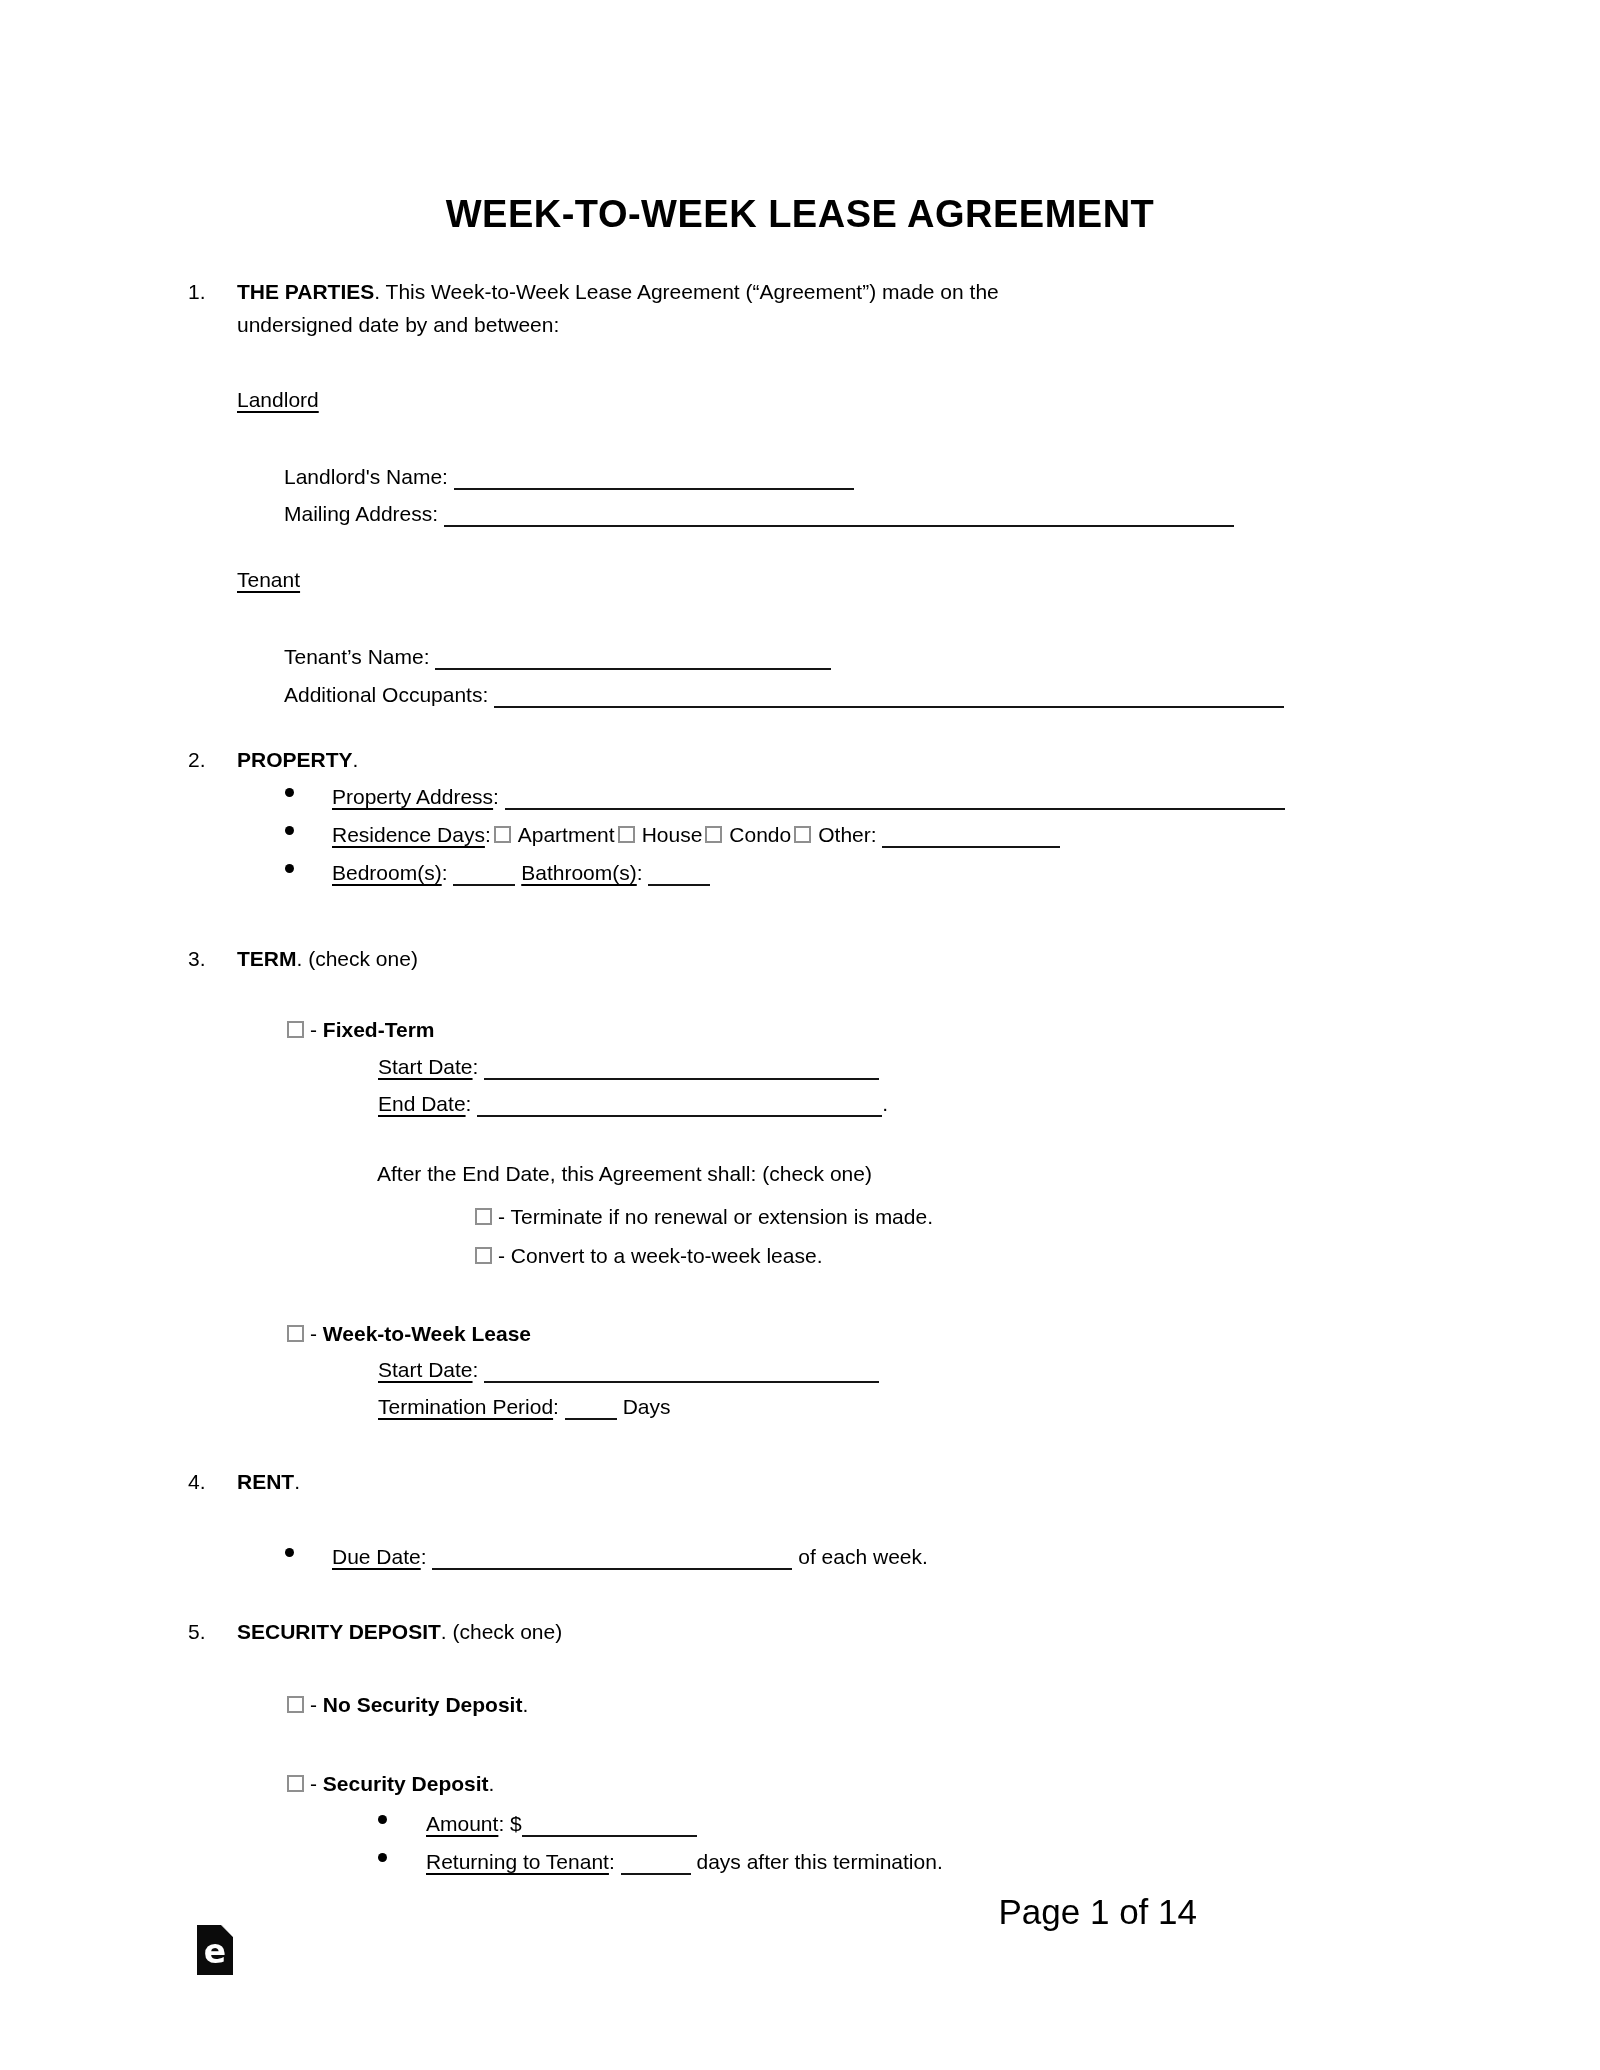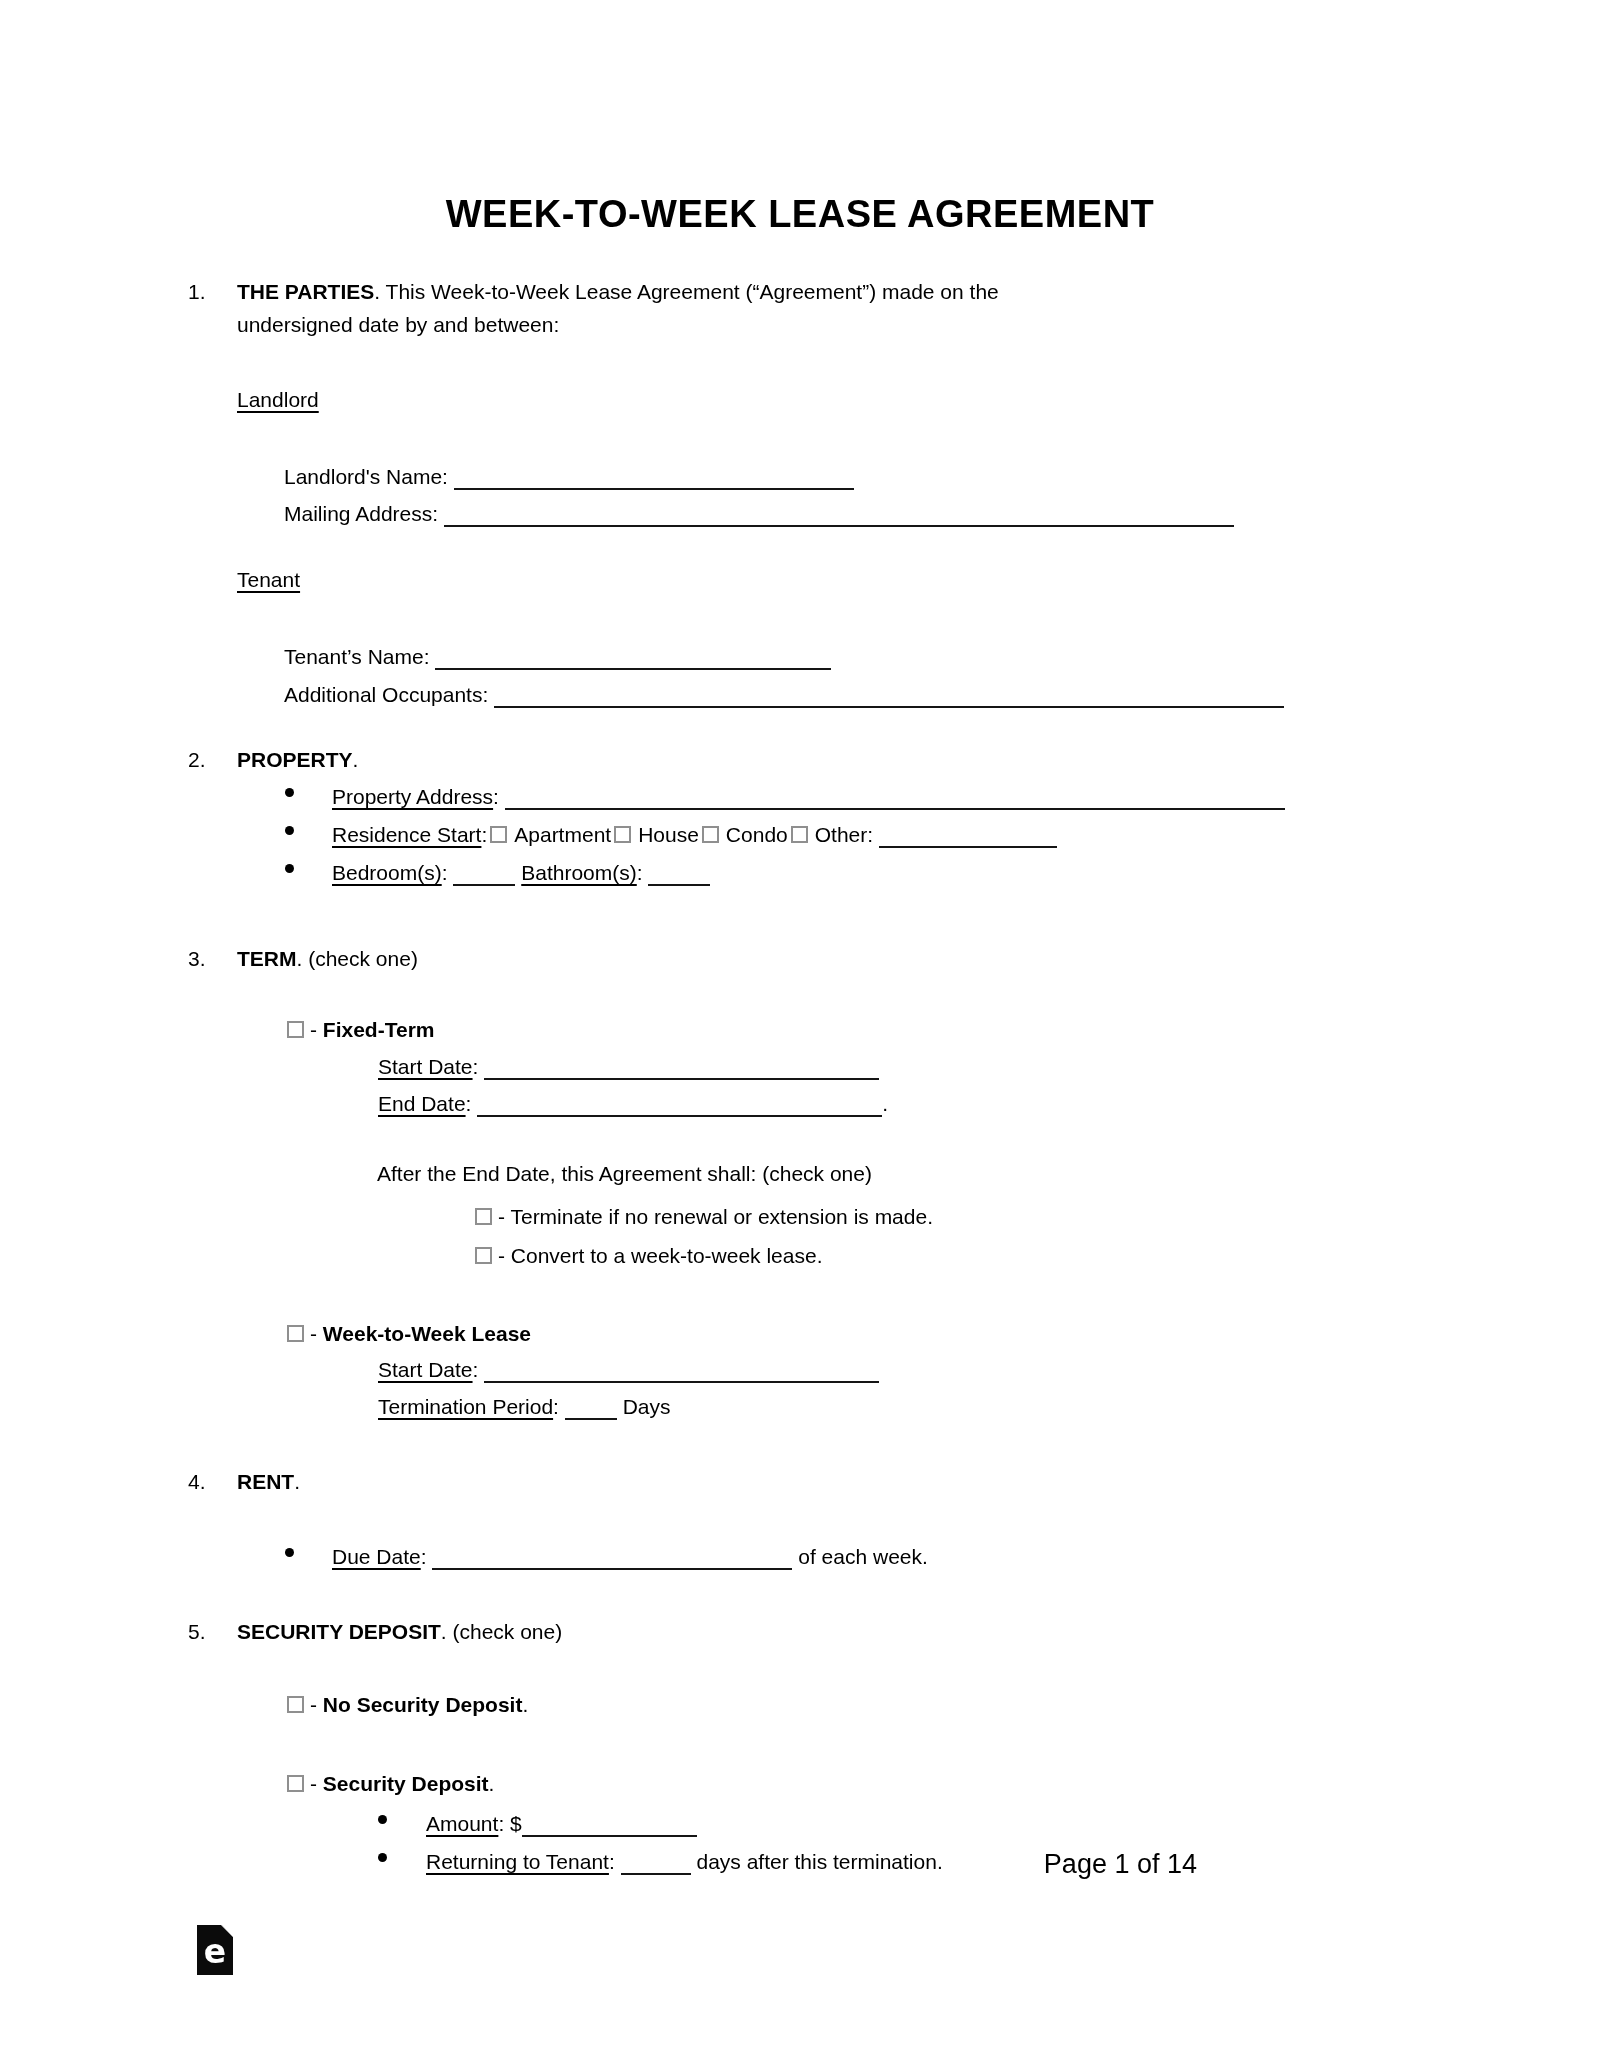--- a/index.html
+++ b/index.html
@@ -38,21 +38,21 @@
   .logo .letter {
     position:absolute; left:0; top:9px; width:36px; text-align:center;
     color:#fff; font-size:33px; font-weight:bold; line-height:36px;
     font-family:"DejaVu Sans","Liberation Sans",sans-serif;
   }
   .logo .fold {
     position:absolute; right:0; top:0; width:0; height:0;
     border-left:12px solid transparent; border-top:12px solid #ffffff;
   }
   .pagenum {
-    position:absolute; right:140px; top:1848px; font-size:27px; line-height:32px;
+    position:absolute; right:140px; top:1896px; font-size:35px; line-height:32px;
   }
 </style>
 </head>
 <body>
 
 <div class="page">
 
   <div class="title">WEEK-TO-WEEK LEASE AGREEMENT</div>
 
   <div class="line" style="left:188px; top:274px;"><span class="num">1.</span><span class="b">THE PARTIES</span><span>. This Week-to-Week Lease Agreement (“Agreement”) made on the</span></div>
@@ -65,21 +65,21 @@
 
   <div class="line" style="left:237px; top:562px;"><span class="u">Tenant</span></div>
 
   <div class="line" style="left:284px; top:639px;"><span>Tenant’s Name:</span> <span class="fill" style="width:396px;"></span></div>
   <div class="line" style="left:284px; top:677px;"><span>Additional Occupants:</span> <span class="fill" style="width:790px;"></span></div>
 
   <div class="line" style="left:188px; top:742px;"><span class="num">2.</span><span class="b">PROPERTY</span><span>.</span></div>
 
   <div class="line" style="left:285px; top:779px;"><span class="dot"></span><span class="u">Property Address</span><span>:</span> <span class="fill" style="width:780px;"></span></div>
 
-  <div class="line" style="left:285px; top:817px;"><span class="dot"></span><span class="u">Residence Start</span><span>:</span><span class="cb opt"></span><span>Apartment</span><span class="cb opt"></span><span>House</span><span class="cb opt"></span><span>Condo</span><span class="cb opt"></span><span>Other:</span> <span class="fill" style="width:178px;"></span></div>
+  <div class="line" style="left:285px; top:817px;"><span class="dot"></span><span class="u">Residence Days</span><span>:</span><span class="cb opt"></span><span>Apartment</span><span class="cb opt"></span><span>House</span><span class="cb opt"></span><span>Condo</span><span class="cb opt"></span><span>Other:</span> <span class="fill" style="width:178px;"></span></div>
 
   <div class="line" style="left:285px; top:855px;"><span class="dot"></span><span class="u">Bedroom(s)</span><span>:</span> <span class="fill" style="width:62px;"></span> <span class="u">Bathroom(s)</span><span>:</span> <span class="fill" style="width:62px;"></span></div>
 
   <div class="line" style="left:188px; top:941px;"><span class="num">3.</span><span class="b">TERM</span><span>. (check one)</span></div>
 
   <div class="line" style="left:287px; top:1012px;"><span class="cb"></span><span>-</span> <span class="b">Fixed-Term</span></div>
 
   <div class="line" style="left:378px; top:1049px;"><span class="u">Start Date</span><span>:</span> <span class="fill" style="width:395px;"></span></div>
   <div class="line" style="left:378px; top:1086px;"><span class="u">End Date</span><span>:</span> <span class="fill" style="width:405px;"></span><span>.</span></div>
 

